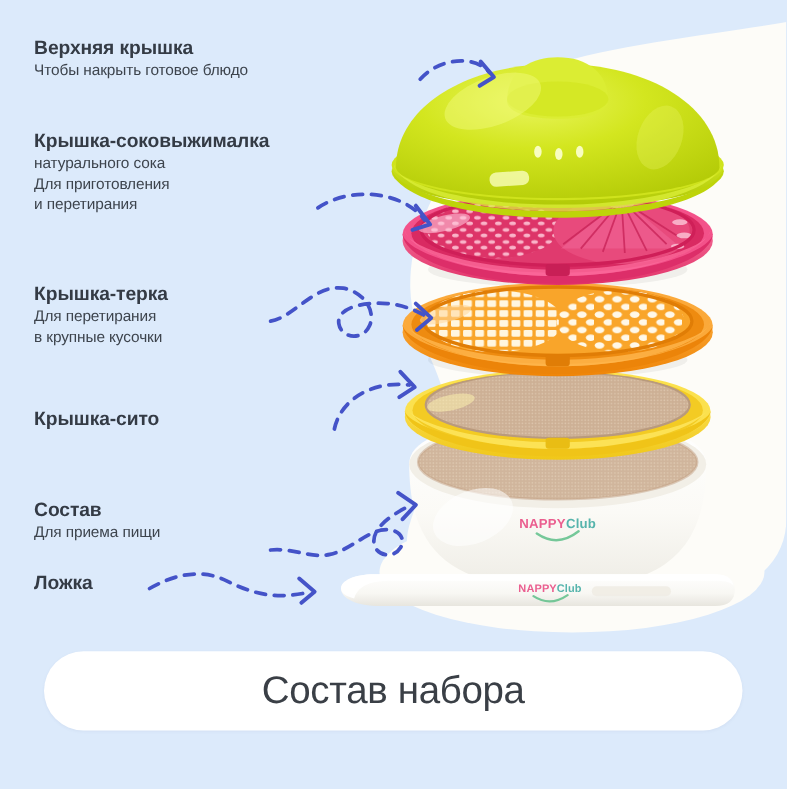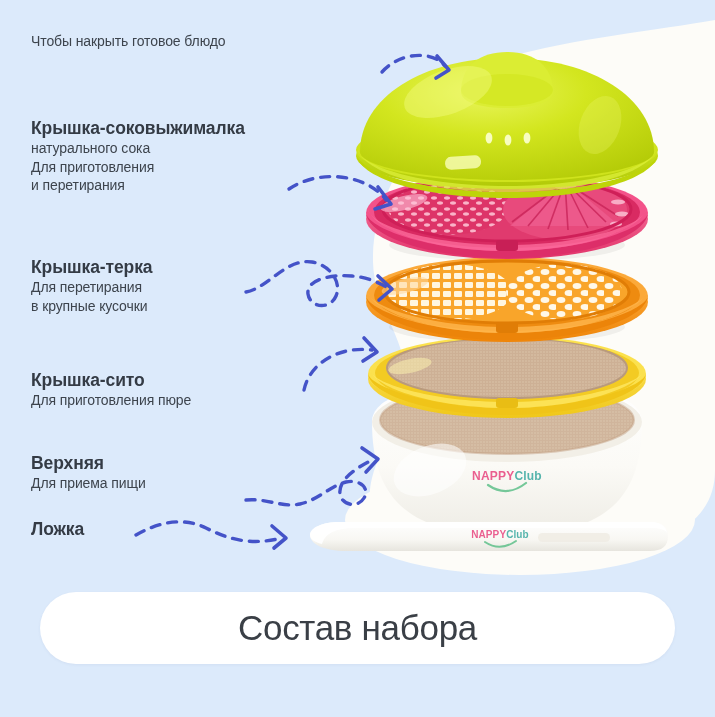--- a/index.html
+++ b/index.html
@@ -379,43 +379,43 @@
       <polyline points="378,276 392,289 379,300"></polyline>
       <polyline points="364,338 377,352 363,361"></polyline>
       <polyline points="362,448 378,459 366,472"></polyline>
       <polyline points="272,526 286,538 274,548"></polyline>
     </g>
   </svg>
 
   <div class="labels">
 
     <div class="label-block" style="top:32px;">
+      <div class="label-title">Верхняя крышка</div>
       <div class="label-desc">Чтобы накрыть готовое блюдо</div>
     </div>
 
     <div class="label-block" style="top:117px;">
       <div class="label-title">Крышка-соковыжималка</div>
       <div class="label-desc">натурального сока</div>
       <div class="label-desc">Для приготовления</div>
       <div class="label-desc">и перетирания</div>
     </div>
 
     <div class="label-block" style="top:256px;">
       <div class="label-title">Крышка-терка</div>
       <div class="label-desc">Для перетирания</div>
       <div class="label-desc">в крупные кусочки</div>
     </div>
 
     <div class="label-block" style="top:369px;">
       <div class="label-title">Крышка-сито</div>
-      <div class="label-desc">Для приготовления пюре</div>
     </div>
 
     <div class="label-block" style="top:452px;">
-      <div class="label-title">Верхняя</div>
+      <div class="label-title">Состав</div>
       <div class="label-desc">Для приема пищи</div>
     </div>
 
     <div class="label-block" style="top:518px;">
       <div class="label-title">Ложка</div>
     </div>
 
   </div>
 
   <div class="banner">

